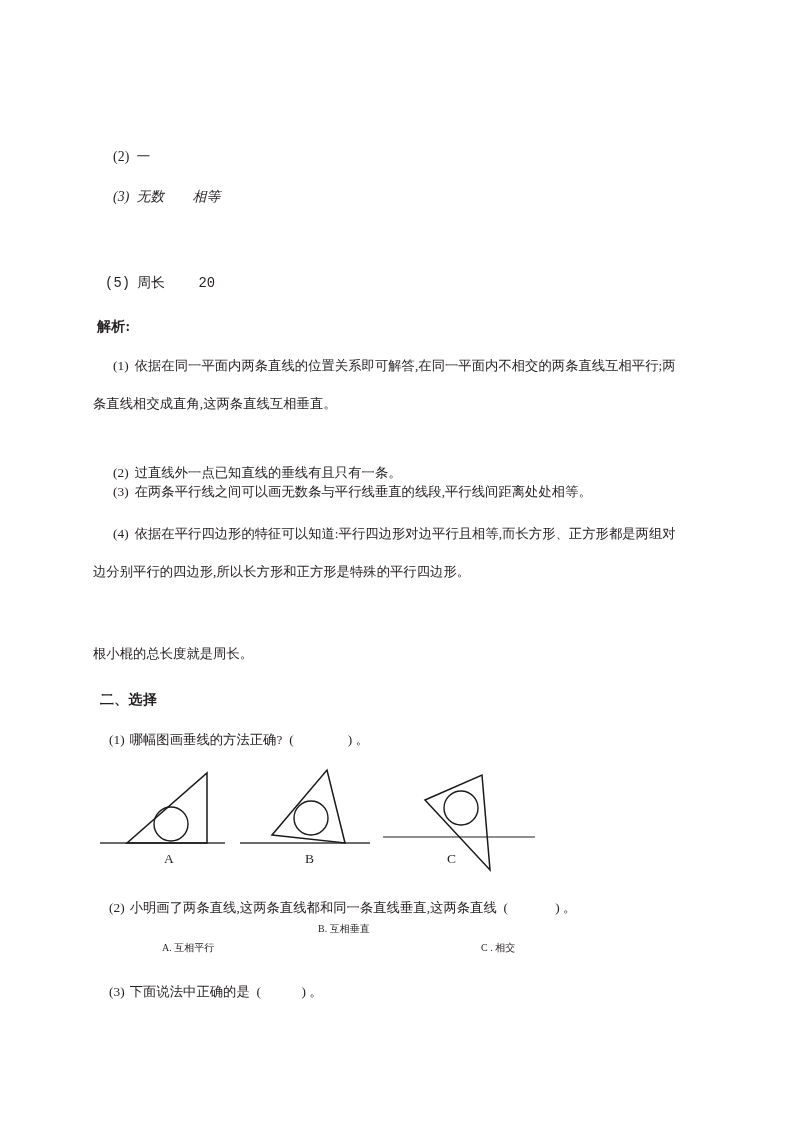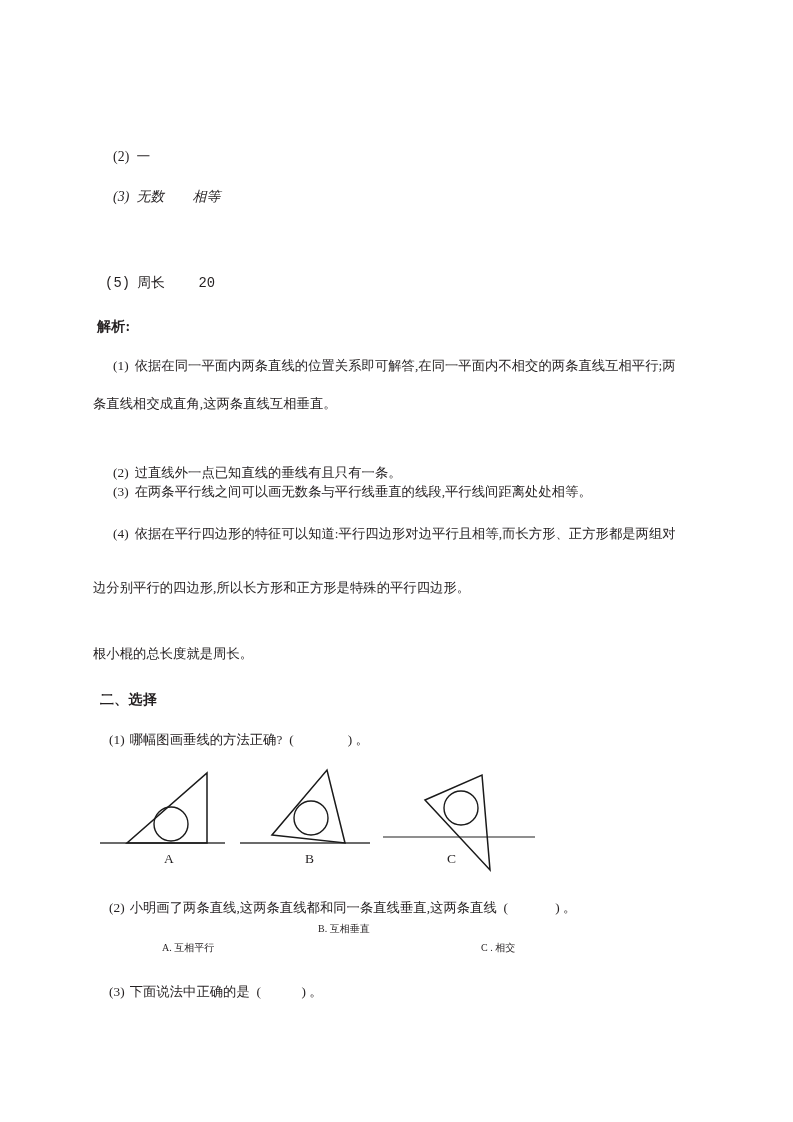--- a/index.html
+++ b/index.html
@@ -87,21 +87,21 @@
   <div class="heading" style="left:97px; top:318px;">解析:</div>
 
   <div class="para" style="left:113px; top:357px;"><span>(1)</span><span style="display:inline-block;width:6px"></span><span>依据在同一平面内两条直线的位置关系即可解答,在同一平面内不相交的两条直线互相平行;两</span></div>
   <div class="para" style="left:93px; top:395px;">条直线相交成直角,这两条直线互相垂直。</div>
 
   <div class="para" style="left:113px; top:464px;"><span>(2)</span><span style="display:inline-block;width:6px"></span><span>过直线外一点已知直线的垂线有且只有一条。</span></div>
 
   <div class="para" style="left:113px; top:483px;"><span>(3)</span><span style="display:inline-block;width:6px"></span><span>在两条平行线之间可以画无数条与平行线垂直的线段,平行线间距离处处相等。</span></div>
 
   <div class="para" style="left:113px; top:525px;"><span>(4)</span><span style="display:inline-block;width:6px"></span><span>依据在平行四边形的特征可以知道:平行四边形对边平行且相等,而长方形、正方形都是两组对</span></div>
-  <div class="para" style="left:93px; top:563px;margin-top:16px;">边分别平行的四边形,所以长方形和正方形是特殊的平行四边形。</div>
+  <div class="para" style="left:93px; top:563px;">边分别平行的四边形,所以长方形和正方形是特殊的平行四边形。</div>
 
   <div class="para" style="left:93px; top:645px;">根小棍的总长度就是周长。</div>
 
   <div class="heading" style="left:100px; top:691px;">二、选择</div>
 
   <div class="para" style="left:109px; top:731px;"><span>(1)</span><span style="display:inline-block;width:5px"></span><span>哪幅图画垂线的方法正确?  (                ) 。</span></div>
 
   <div class="figures">
     <svg class="fig-svg" width="470" height="125" viewBox="0 0 470 125" xmlns="http://www.w3.org/2000/svg">
 

